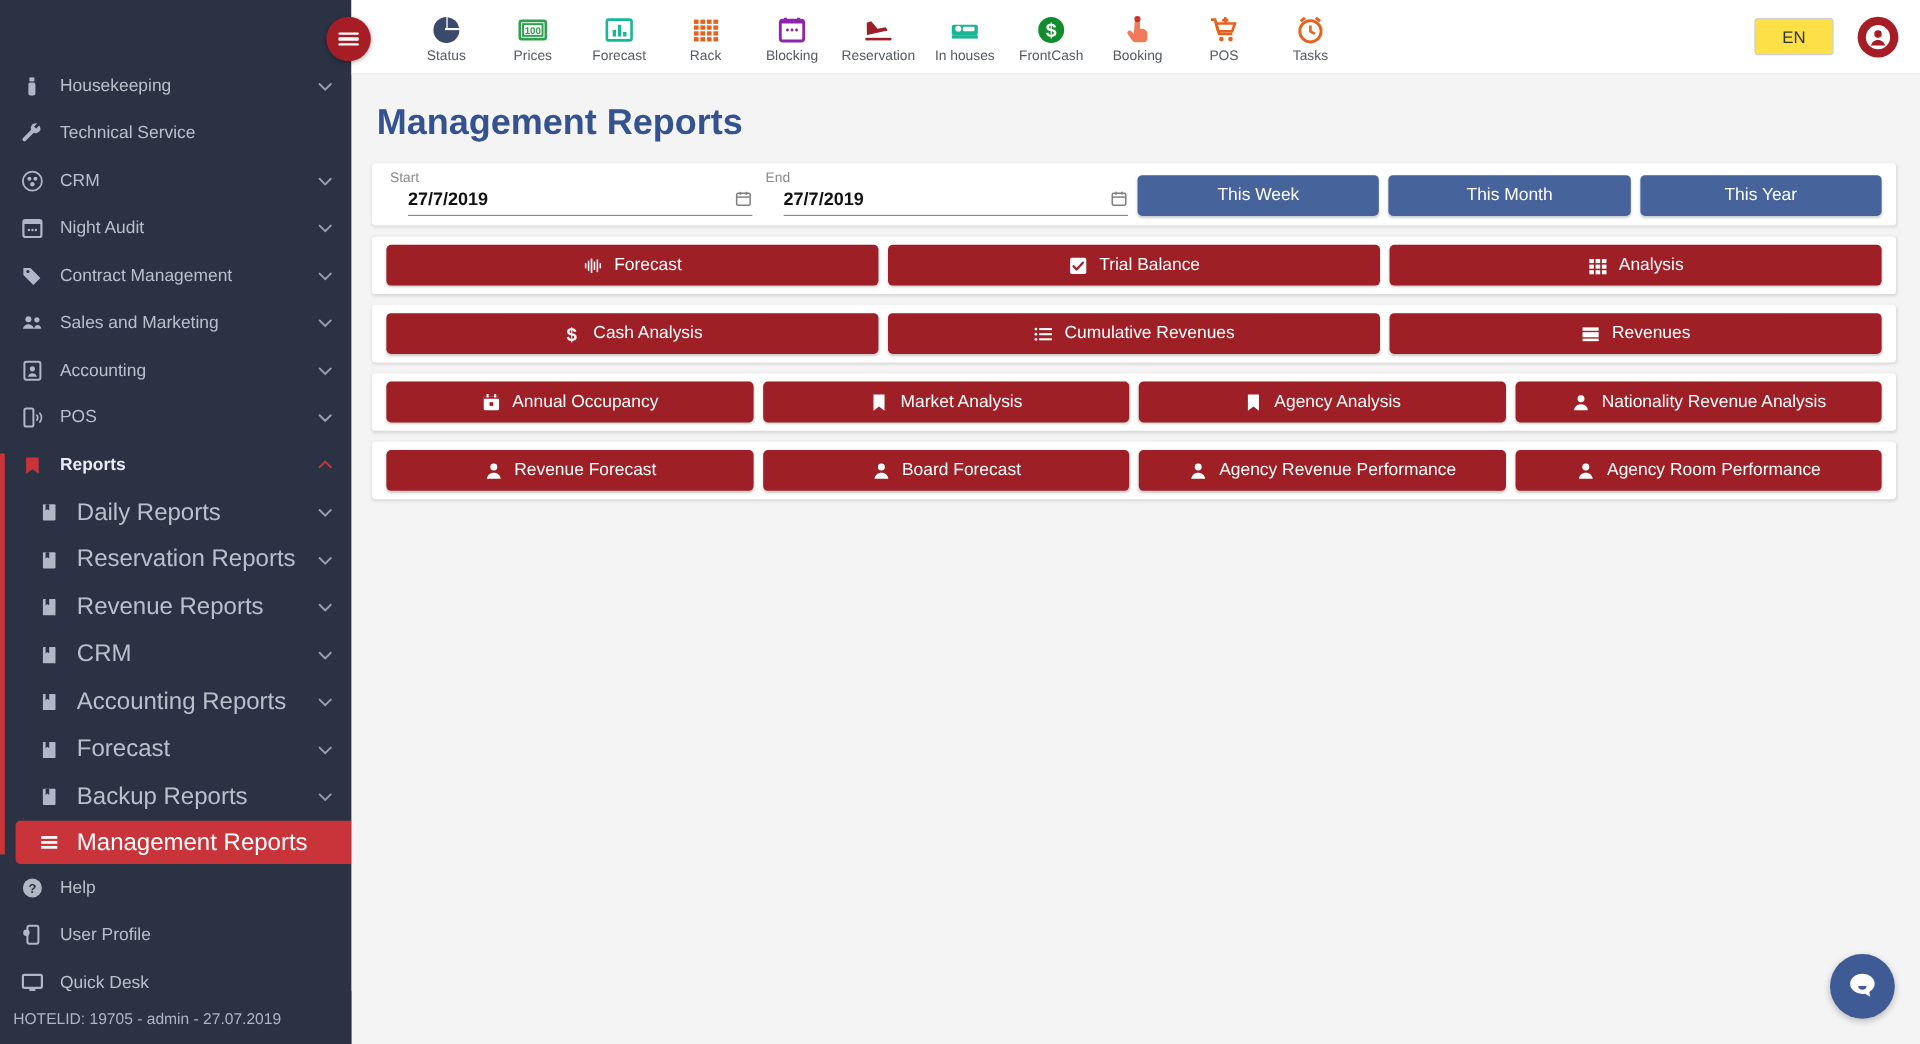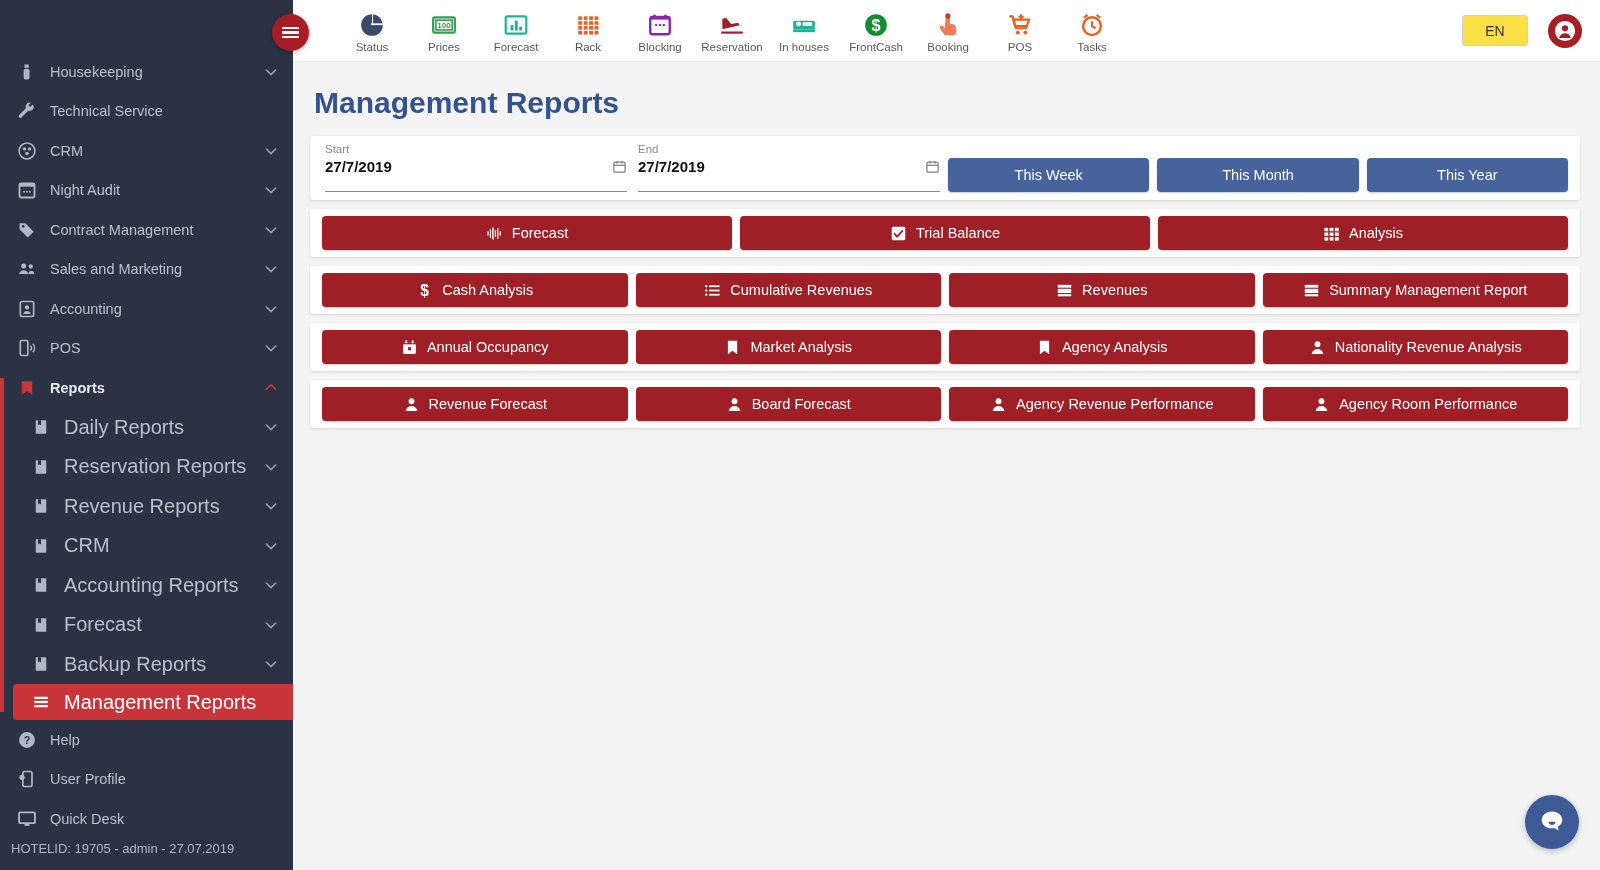--- a/index.html
+++ b/index.html
@@ -145,23 +145,24 @@
     gap: 0;
   }
   .date-field {
     width: 305px;
     margin: 0 4px;
     padding: 0 0 0 3px;
     position: relative;
   }
   .date-label { font-size: 11.5px; color: #8b8b8b; margin-bottom: 3px; }
   .date-row {
-    display: flex; align-items: center;
+    display: flex; align-items: flex-start;
     border-bottom: 1px solid #8b8b8b;
-    padding-bottom: 16px;
+    padding-bottom: 4px;
+    margin-left: 15px;
   }
   .date-value { font-size: 15px; color: #111; font-weight: bold; flex: 1 1 auto; }
   .date-icon { width: 15px; height: 15px; opacity: .75; }
 
   .quick-btn {
     flex: 1 1 0;
     height: 34px;
     margin: 0 4px;
     background: #46639c;
     color: #fff; font-size: 14.5px;
@@ -729,30 +730,20 @@
             <button class="report-btn">
               <span class="bico">
                 <svg width="17" height="17" viewBox="0 0 24 24">
                   <rect x="2.5" y="4" width="19" height="4" fill="#fff"></rect>
                   <rect x="2.5" y="9.6" width="19" height="6" fill="#fff"></rect>
                   <rect x="2.5" y="17.2" width="19" height="3" fill="#fff"></rect>
                 </svg>
               </span>
               <span>Revenues</span>
             </button>
-            <button class="report-btn">
-              <span class="bico">
-                <svg width="17" height="17" viewBox="0 0 24 24">
-                  <rect x="2.5" y="4" width="19" height="4" fill="#fff"></rect>
-                  <rect x="2.5" y="9.6" width="19" height="6" fill="#fff"></rect>
-                  <rect x="2.5" y="17.2" width="19" height="3" fill="#fff"></rect>
-                </svg>
-              </span>
-              <span>Summary Management Report</span>
-            </button>
           </div>
           <div class="card report-row">
             <button class="report-btn">
               <span class="bico">
                 <svg width="17" height="17" viewBox="0 0 24 24">
                   <rect x="3" y="4.5" width="18" height="16.5" rx="1.6" fill="#fff"></rect>
                   <rect x="3" y="4.5" width="18" height="3" fill="#9e1f26"></rect>
                   <line x1="7.5" y1="2" x2="7.5" y2="6" stroke="#fff" stroke-width="2.4"></line>
                   <line x1="16.5" y1="2" x2="16.5" y2="6" stroke="#fff" stroke-width="2.4"></line>
                   <rect x="9.8" y="11.5" width="4.4" height="4.4" fill="#9e1f26"></rect>

